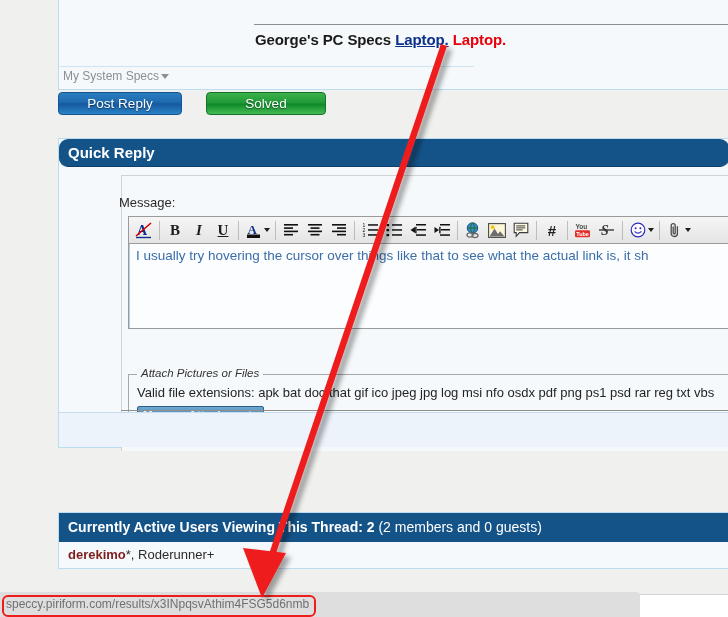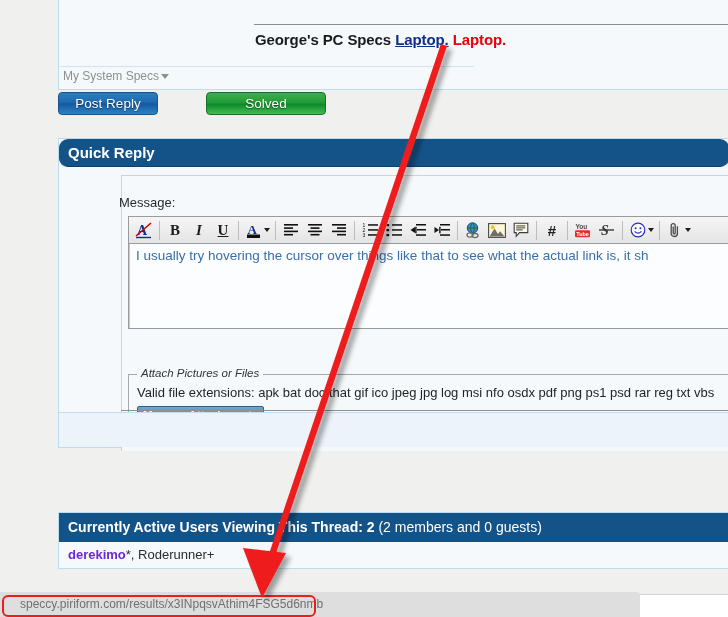--- a/index.html
+++ b/index.html
@@ -113,21 +113,21 @@
     font-size: 13.5px;
     font-weight: normal;
     text-align: center;
     line-height: 22px;
     box-sizing: border-box;
     cursor: pointer;
     text-shadow: 0 1px 1px rgba(0,0,0,.45);
   }
   .vb-btn-blue {
     left: 0;
-    width: 100px;
+    width: 124px;
     background: linear-gradient(to bottom, #2a7ec0 0%, #1f6bb0 42%, #1559a0 52%, #2b82c6 100%);
     border-color: #16538f;
   }
   .vb-btn-green {
     left: 148px;
     width: 120px;
     background: linear-gradient(to bottom, #3cb14a 0%, #229a38 45%, #0f8a2a 54%, #45bb55 100%);
     border-color: #15722a;
   }
 
@@ -325,21 +325,21 @@
   .au-body {
     height: 26px;
     line-height: 26px;
     padding-left: 9px;
     font-size: 13px;
     color: #333;
     background: #f5f9fb;
     box-sizing: border-box;
   }
   .au-user {
-    color: #6d28d9;
+    color: #7f1d1d;
     font-weight: bold;
     text-decoration: none;
     cursor: pointer;
   }
   .au-user2 {
     color: #2b2b2b;
     font-weight: normal;
   }
 
   
@@ -353,21 +353,21 @@
     border-top: 1px solid #d4d4d4;
     box-sizing: border-box;
   }
   .status-tab {
     position: absolute;
     left: 0;
     top: -3px;
     height: 26px;
     background: #dedede;
     border-top-right-radius: 5px;
-    padding: 0 9px 0 20px;
+    padding: 0 9px 0 6px;
     line-height: 25px;
     font-size: 12px;
     color: #707070;
     white-space: nowrap;
     box-sizing: border-box;
   }
   .status-wide {
     position: absolute;
     left: 0;
     top: -3px;

